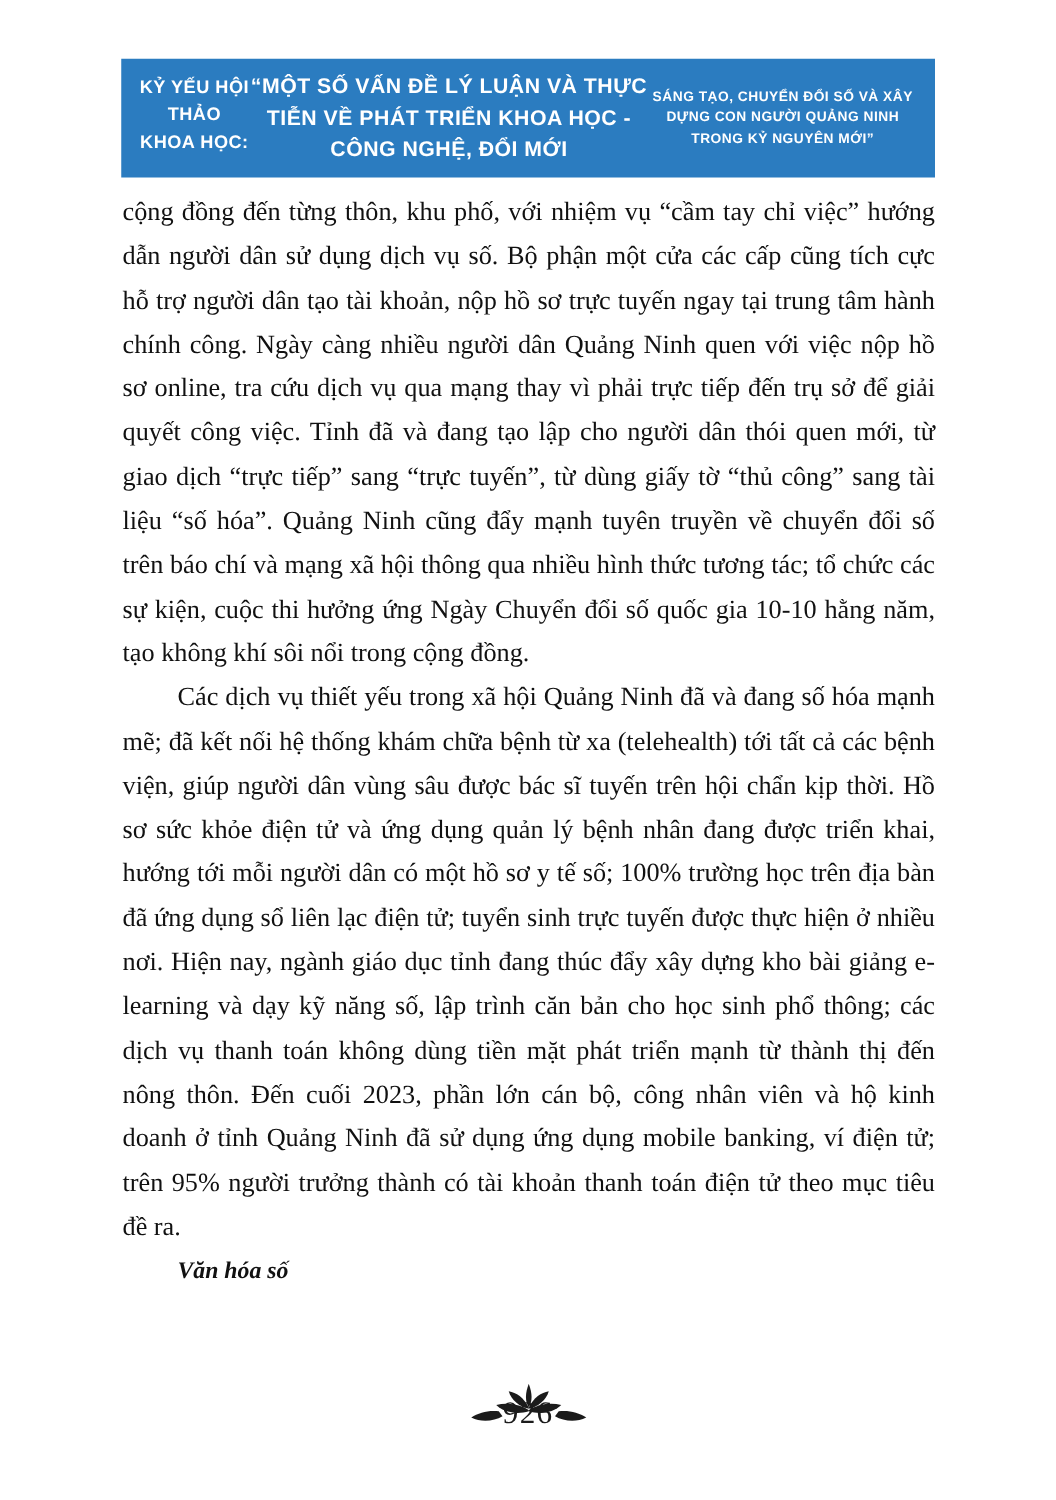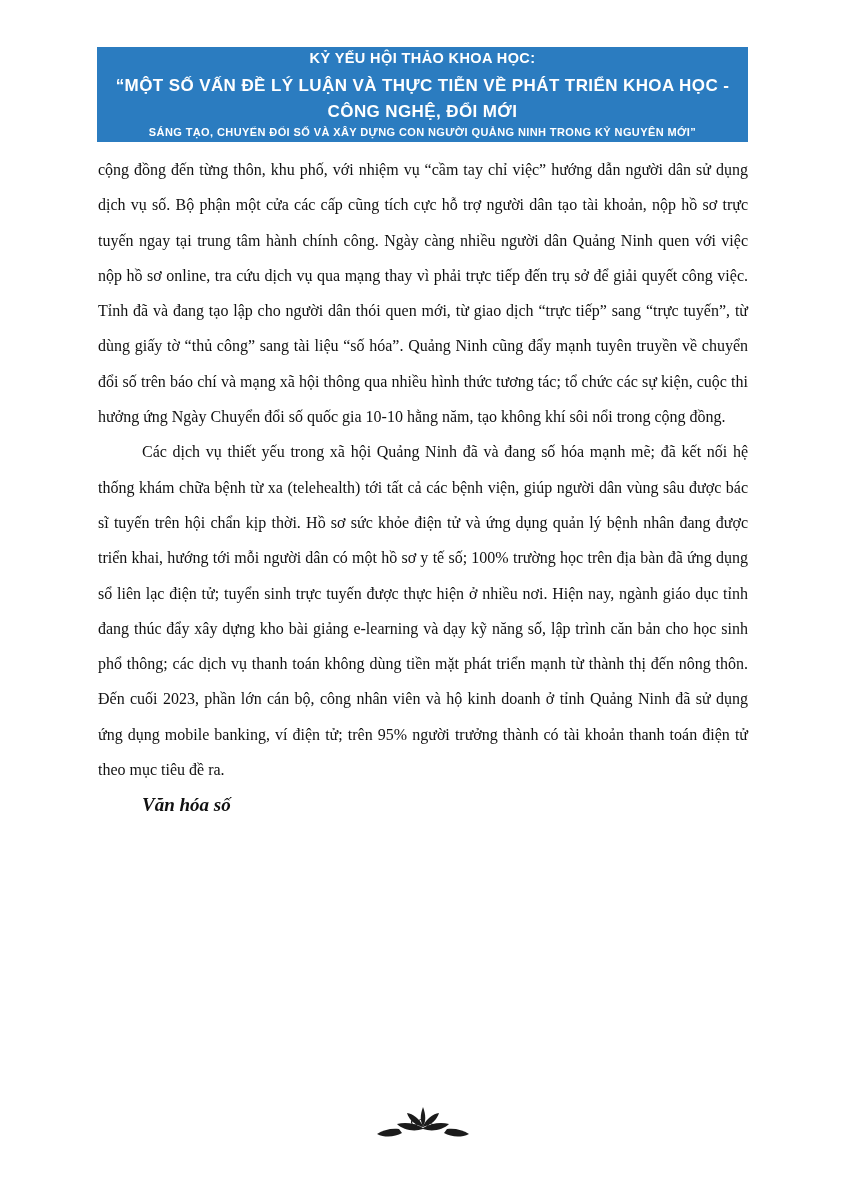--- a/index.html
+++ b/index.html
@@ -25,21 +25,21 @@
 
   
   .header-banner {
     position: absolute;
     left: 97px;
     top: 47px;
     width: 651px;
     height: 95px;
     background: #2b7cc0;
     display: flex;
-    flex-direction: column;
+    flex-direction: row;
     align-items: center;
     justify-content: center;
     box-sizing: border-box;
     padding: 6px 14px;
   }
   .header-line {
     color: #ffffff;
     font-family: "Liberation Sans", sans-serif;
     font-weight: bold;
     text-align: center;
@@ -59,21 +59,21 @@
 
   
   .content {
     position: absolute;
     left: 98px;
     top: 152px;
     width: 650px;
   }
   .content p {
     margin: 0;
-    font-size: 16px;
+    font-size: 21px;
     line-height: 35.3px;
     text-align: justify;
     text-justify: inter-word;
     color: #111111;
   }
   .content p.indent {
     text-indent: 44px;
   }
   .content p.subhead {
     text-indent: 44px;
@@ -97,21 +97,21 @@
     width: 108px;
     height: 44px;
     position: relative;
     display: flex;
     align-items: center;
     justify-content: center;
   }
   .page-number {
     position: absolute;
     font-family: "Liberation Serif", serif;
-    font-size: 14px;
+    font-size: 25px;
     color: #1b1b1b;
     letter-spacing: 1px;
     z-index: 2;
     top: 12px;
   }
 </style>
 </head>
 <body>
 
 <div class="page">

